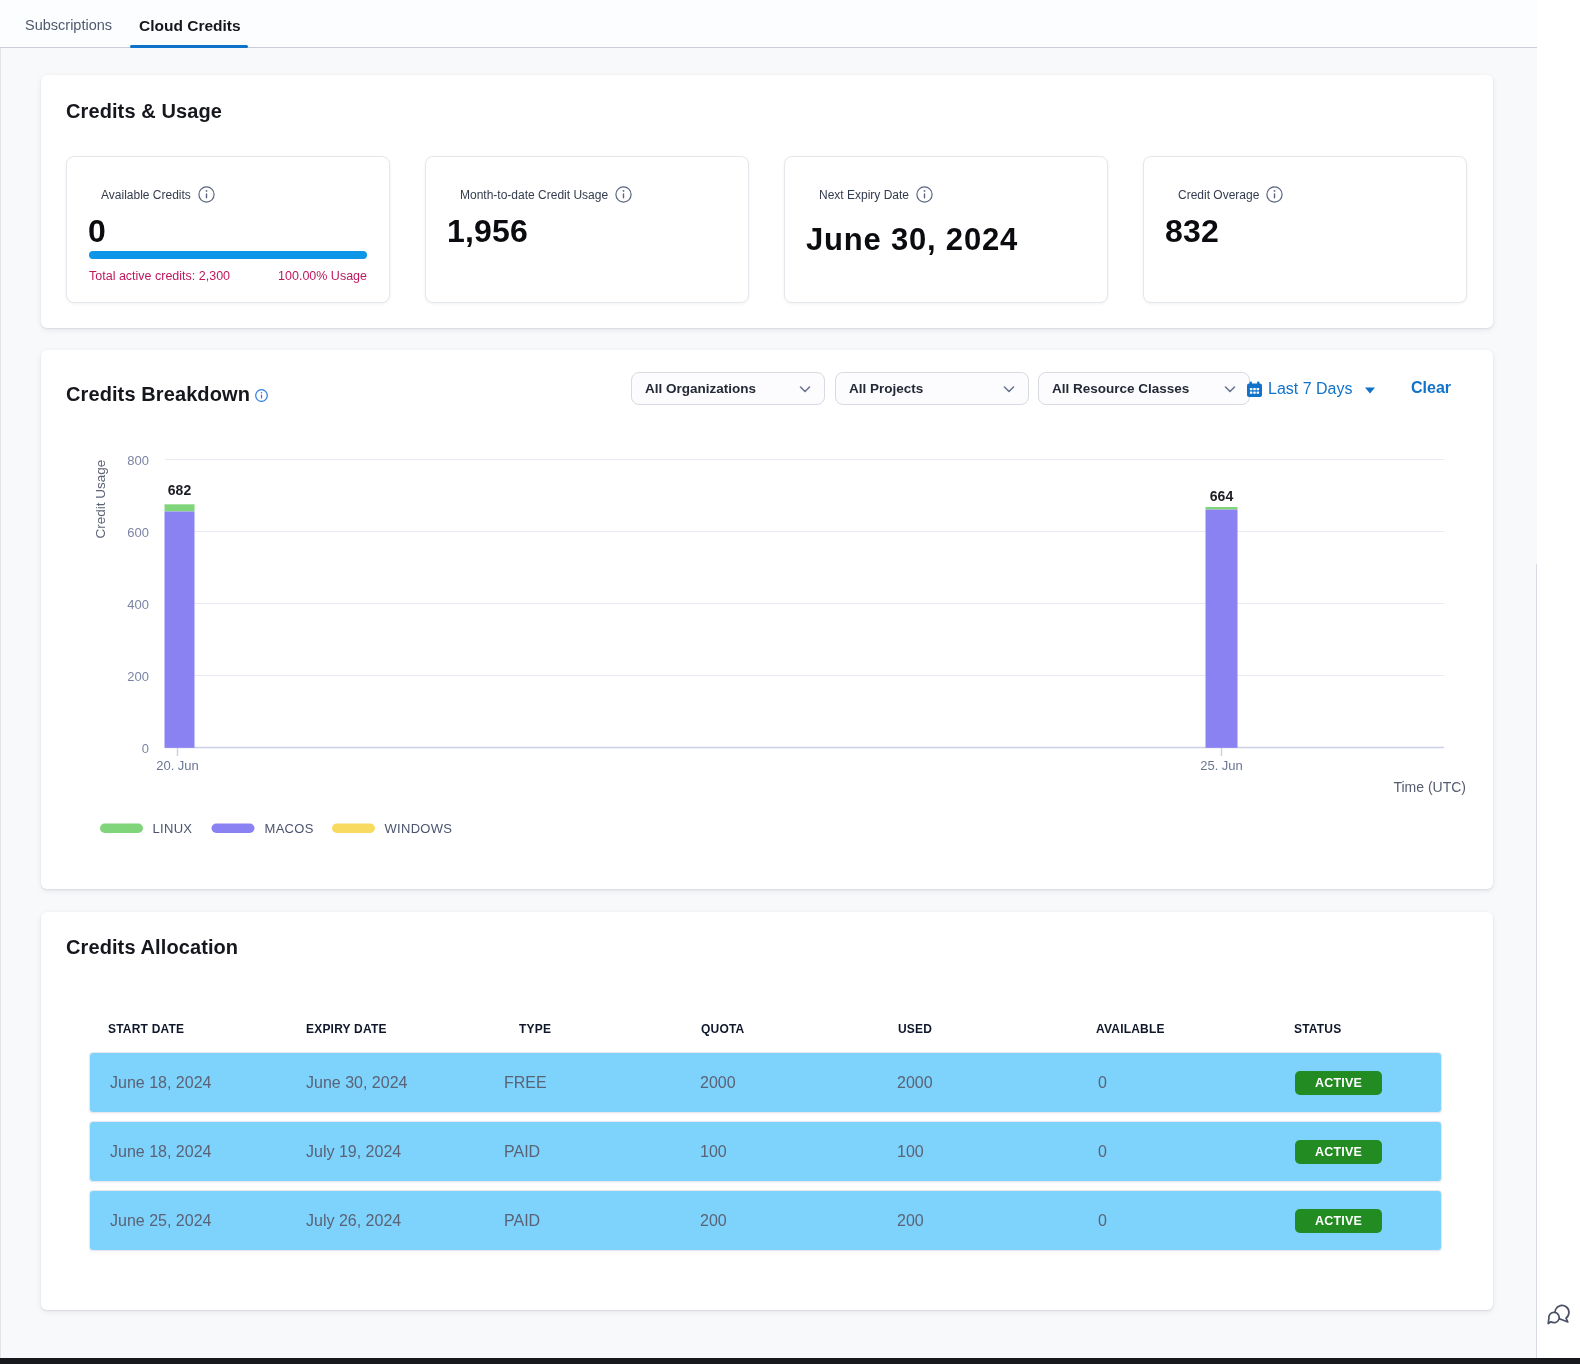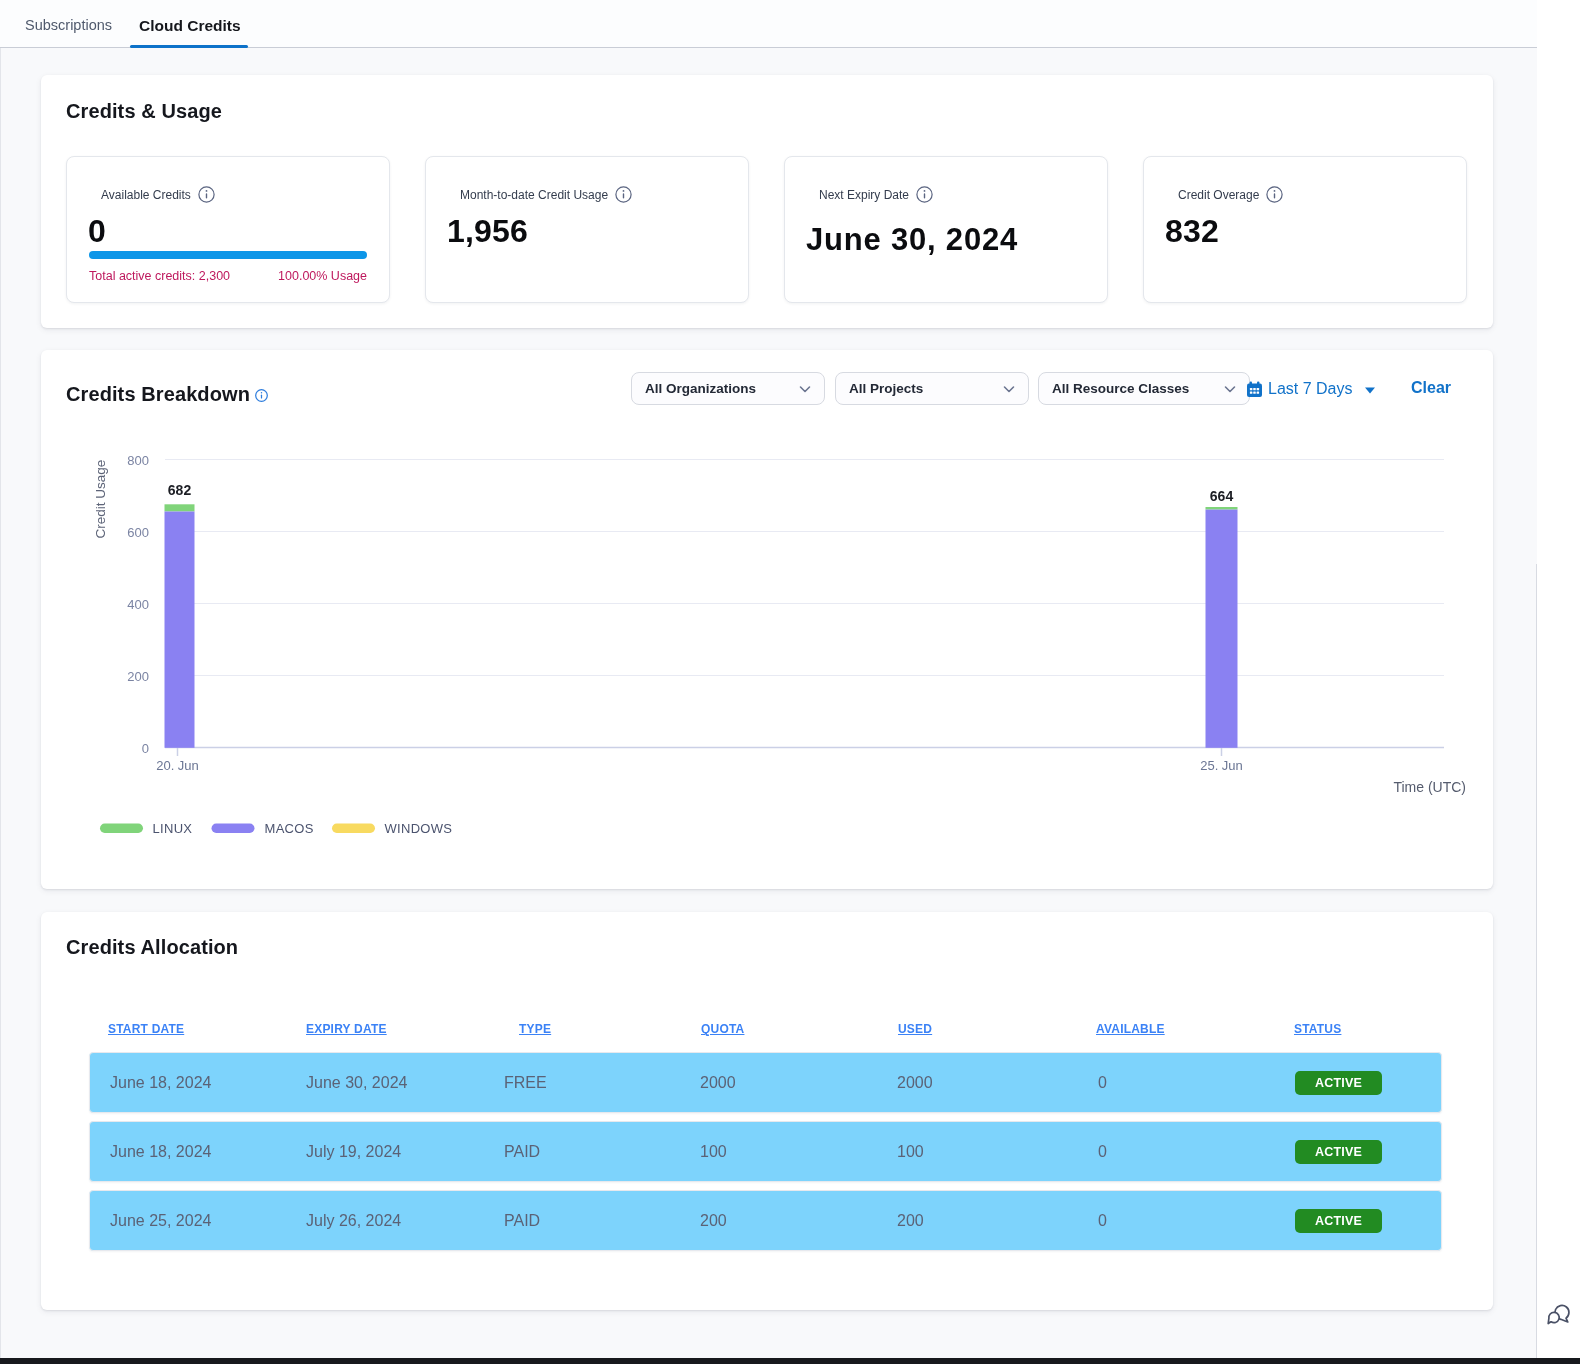--- a/index.html
+++ b/index.html
@@ -14,21 +14,21 @@
   .card { position:absolute; background:#ffffff; border-radius:6px; box-shadow:0 1px 2px rgba(25,35,55,0.10), 0 2px 6px rgba(25,35,55,0.07); }
   h2 { font-size:20px; font-weight:bold; color:#15171d; letter-spacing:0.1px; }
   .statcard { position:absolute; top:81px; width:324px; height:147px; background:#fff; border:1px solid #e4e7ec; border-radius:8px; box-shadow:0 1px 3px rgba(25,35,55,0.06); }
   .statlabel { position:absolute; left:22px; top:29px; font-size:12px; color:#333c4d;margin-left:12px; }
   .statvalue { position:absolute; left:21px; top:57.9px; font-size:32px; line-height:32px; font-weight:bold; color:#0b0c0f; letter-spacing:0.2px; }
   .iinfo { display:inline-block; vertical-align:-4px; margin-left:7px; }
   .badge { display:inline-block; background:#228b22; color:#fff; font-size:12.5px; font-weight:bold; letter-spacing:0.2px; padding:5px 20px; border-radius:5px; }
   .filter { position:absolute; top:22px; height:33px; line-height:31px; background:#fcfcfe; border:1px solid #d7dae1; border-radius:8px; font-size:13.5px; font-weight:bold; color:#232936; padding-left:13px; }
   .filter .chev { position:absolute; right:12px; top:9px; }
   .thead { position:absolute; left:0; width:1452px; height:16px; }
-  .thead span { position:absolute; font-size:12px; font-weight:bold; color:#3b82f6; letter-spacing:0.2px;text-decoration:underline; }
+  .thead span { position:absolute; font-size:12px; font-weight:bold; color:#0f172a; letter-spacing:0.2px; }
   .trow { position:absolute; left:48px; width:1353px; height:61px; background:#7dd3fc; border:1px solid #e7e9ee; border-radius:4px; box-shadow:0 1px 2px rgba(25,35,55,0.05); }
   .trow > span { position:absolute; top:50%; transform:translateY(-50%); font-size:16px; color:#5b6276; }
   .trow > span.badge { font-size:12.5px; color:#fff; }
 </style>
 </head>
 <body>
 <div class="page"></div>
 
 <div class="tabbar">
   <div class="tab inactive">Subscriptions</div>

